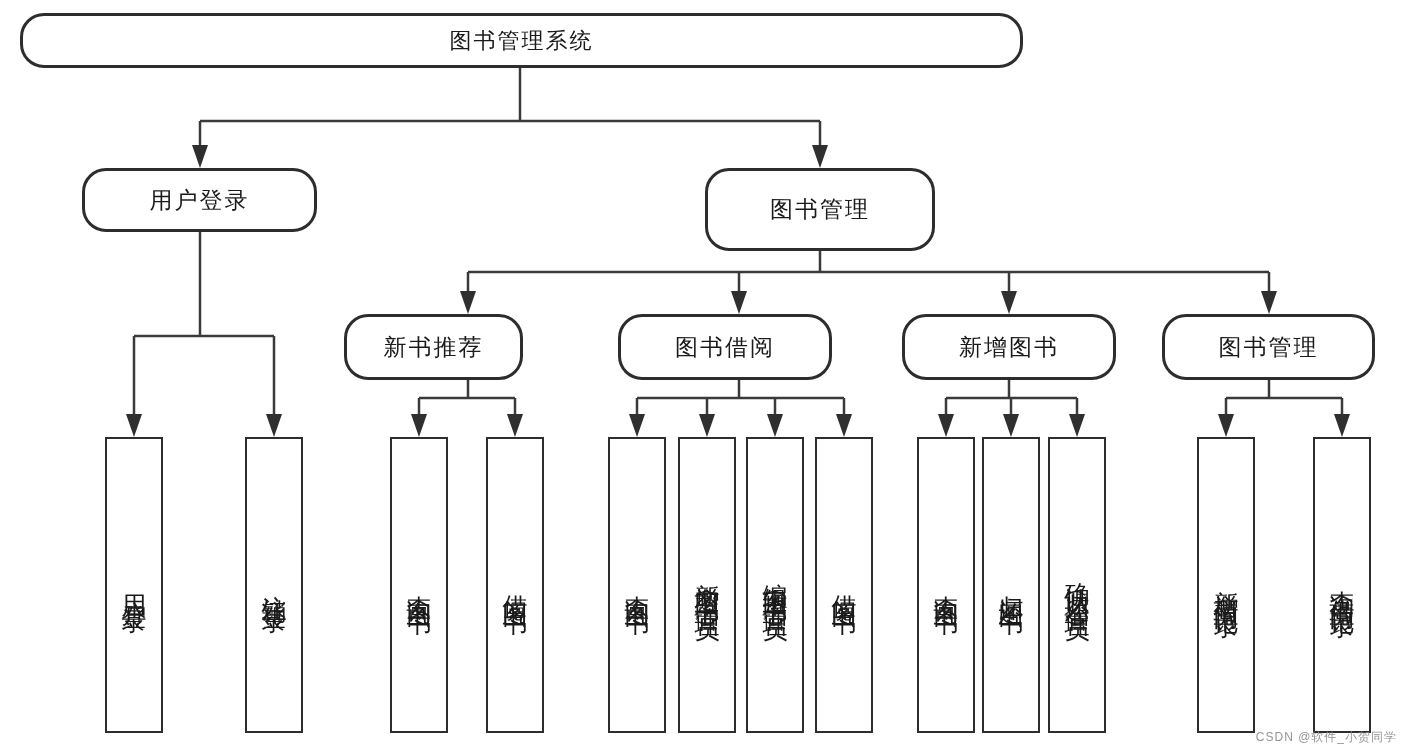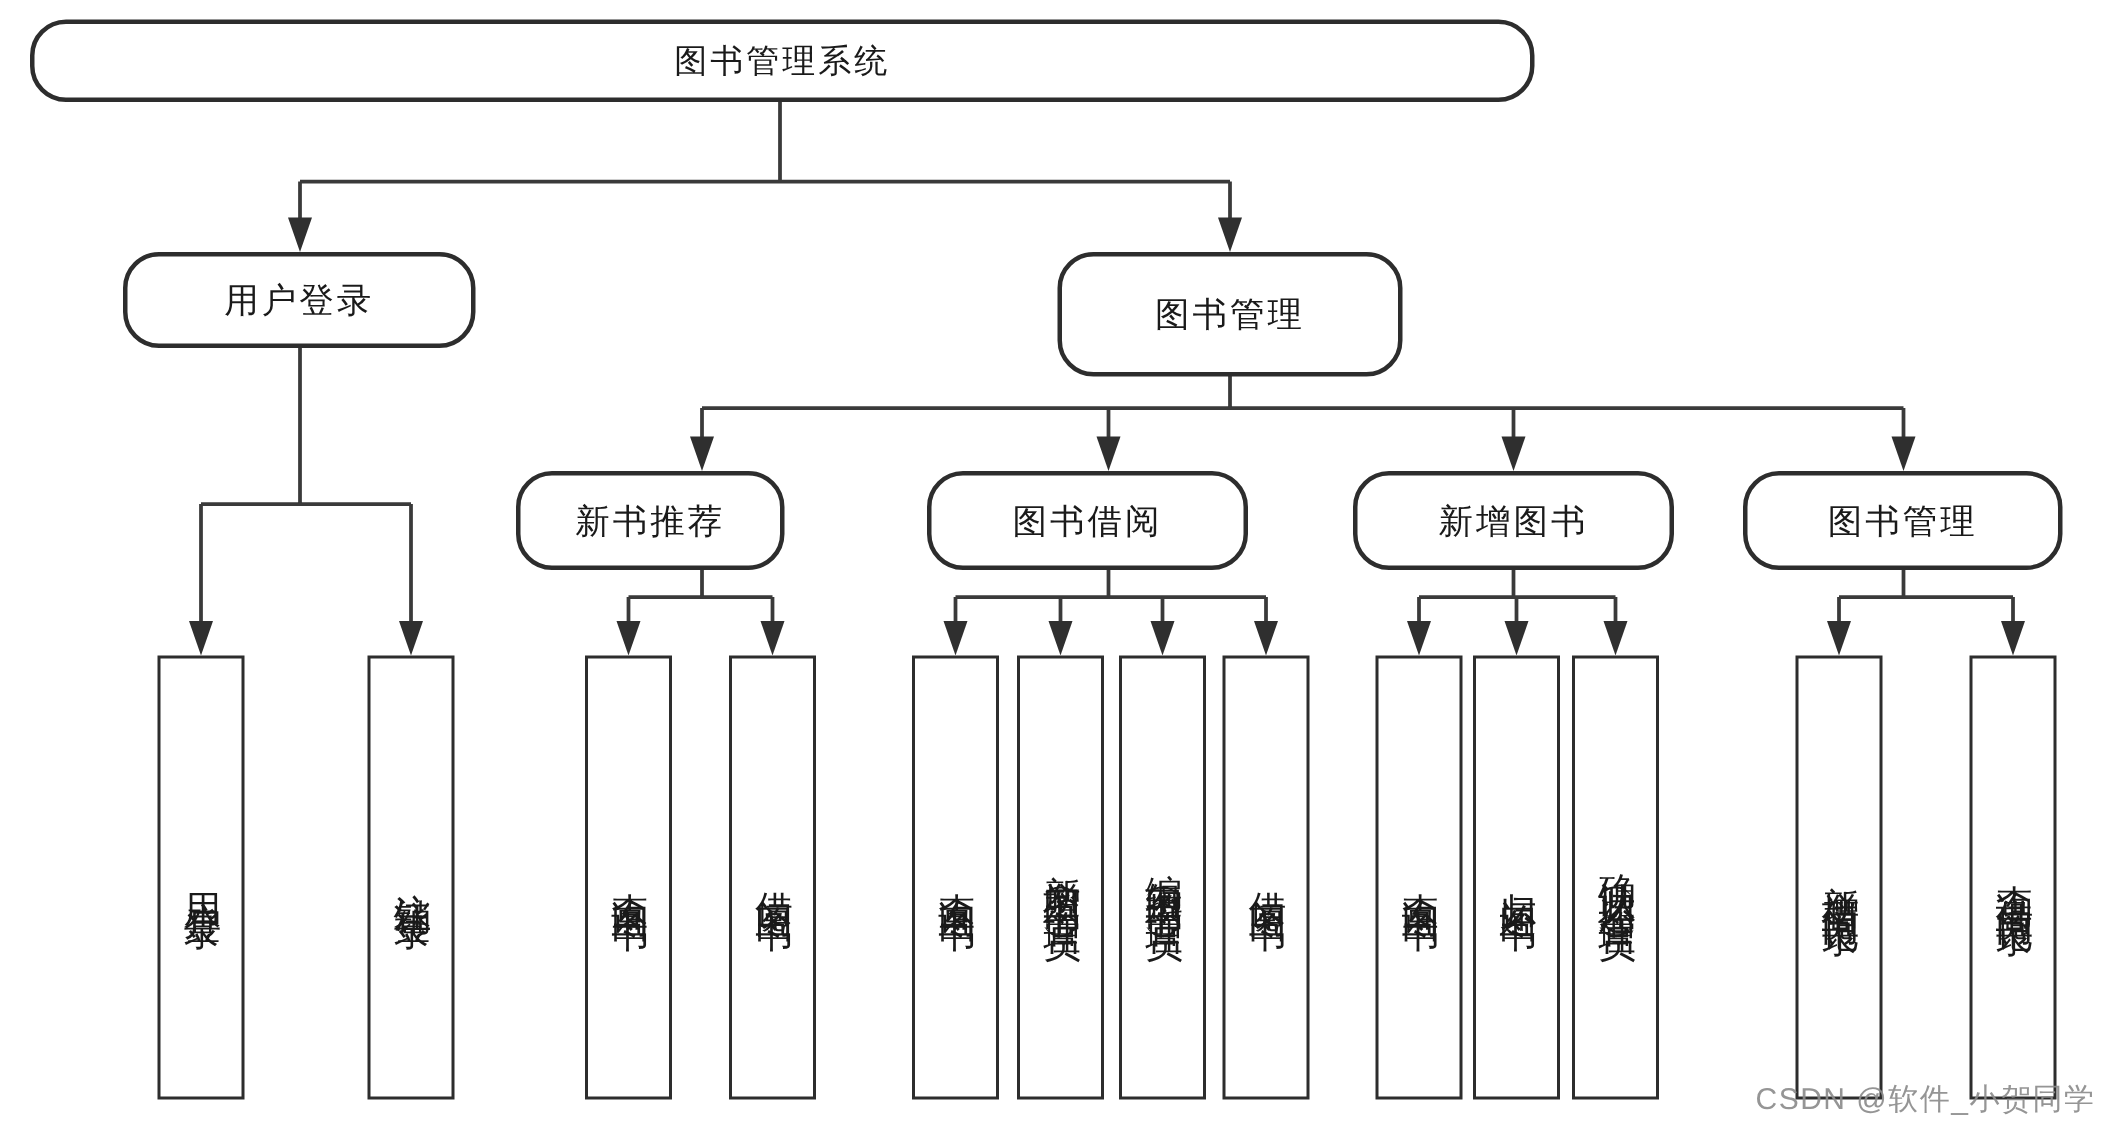--- a/index.html
+++ b/index.html
@@ -51,21 +51,21 @@
     letter-spacing: 5px;
     line-height: 1;
     top: 437px;
     width: 58px;
     height: 296px;
   }
   .watermark {
     position: absolute;
     right: 8px;
     bottom: 1px;
-    font-size: 20px;
+    font-size: 12px;
     letter-spacing: 1px;
     color: rgba(140, 140, 140, 0.92);
     white-space: nowrap;
     z-index: 5;
     margin-top: 38px;
   }
 </style>
 </head>
 <body>
 

